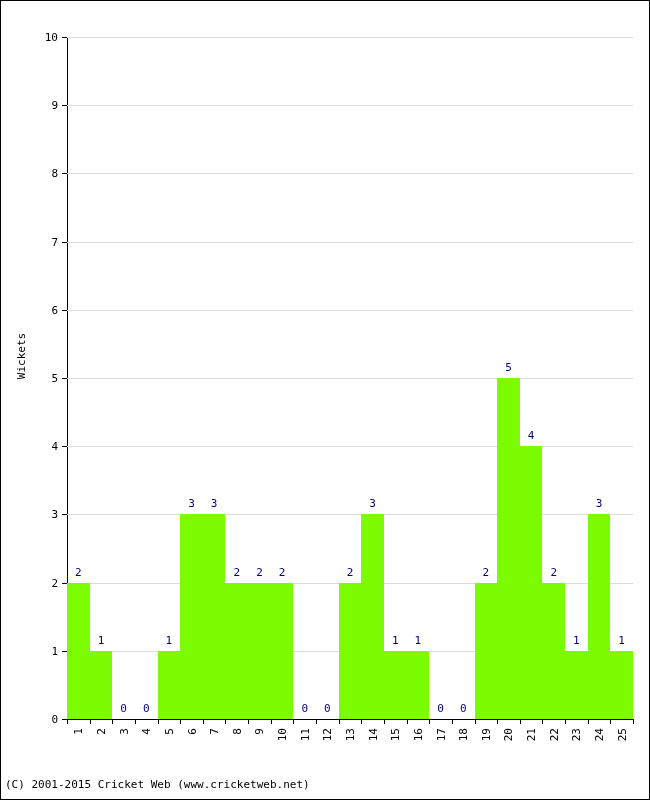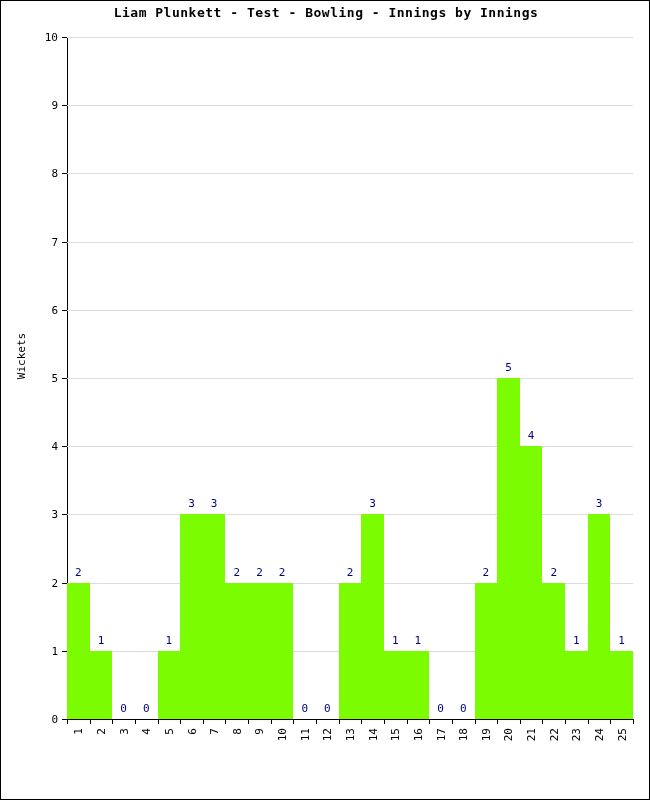--- a/index.html
+++ b/index.html
@@ -138,21 +138,20 @@
     font-size: 11px;
     color: #000000;
     white-space: nowrap;
   }
 </style>
 </head>
 <body>
 
 <div id="page">
 
-  <div id="chart-title">Liam Plunkett - Test - Bowling - Innings by Innings</div>
 
   <div id="y-axis-title">Wickets</div>
 
   <div id="plot-area">
     <div id="plot-frame"></div>
     <div id="gridlines">
         <div class="gridline" style="top: 613.8px;"></div>
         <div class="gridline" style="top: 545.6px;"></div>
         <div class="gridline" style="top: 477.4px;"></div>
         <div class="gridline" style="top: 409.2px;"></div>
@@ -282,14 +281,15 @@
         <div class="xlabel-txt" style="left: 441.48px;">20</div>
         <div class="xlabel-txt" style="left: 464.12px;">21</div>
         <div class="xlabel-txt" style="left: 486.76px;">22</div>
         <div class="xlabel-txt" style="left: 509.4px;">23</div>
         <div class="xlabel-txt" style="left: 532.04px;">24</div>
         <div class="xlabel-txt" style="left: 554.68px;">25</div>
       </div>
   </div>
 
 
+  <div id="footer-copyright">(C) 2001-2015 Cricket Web (www.cricketweb.net)</div>
 
 </div>
 
 </body></html>

